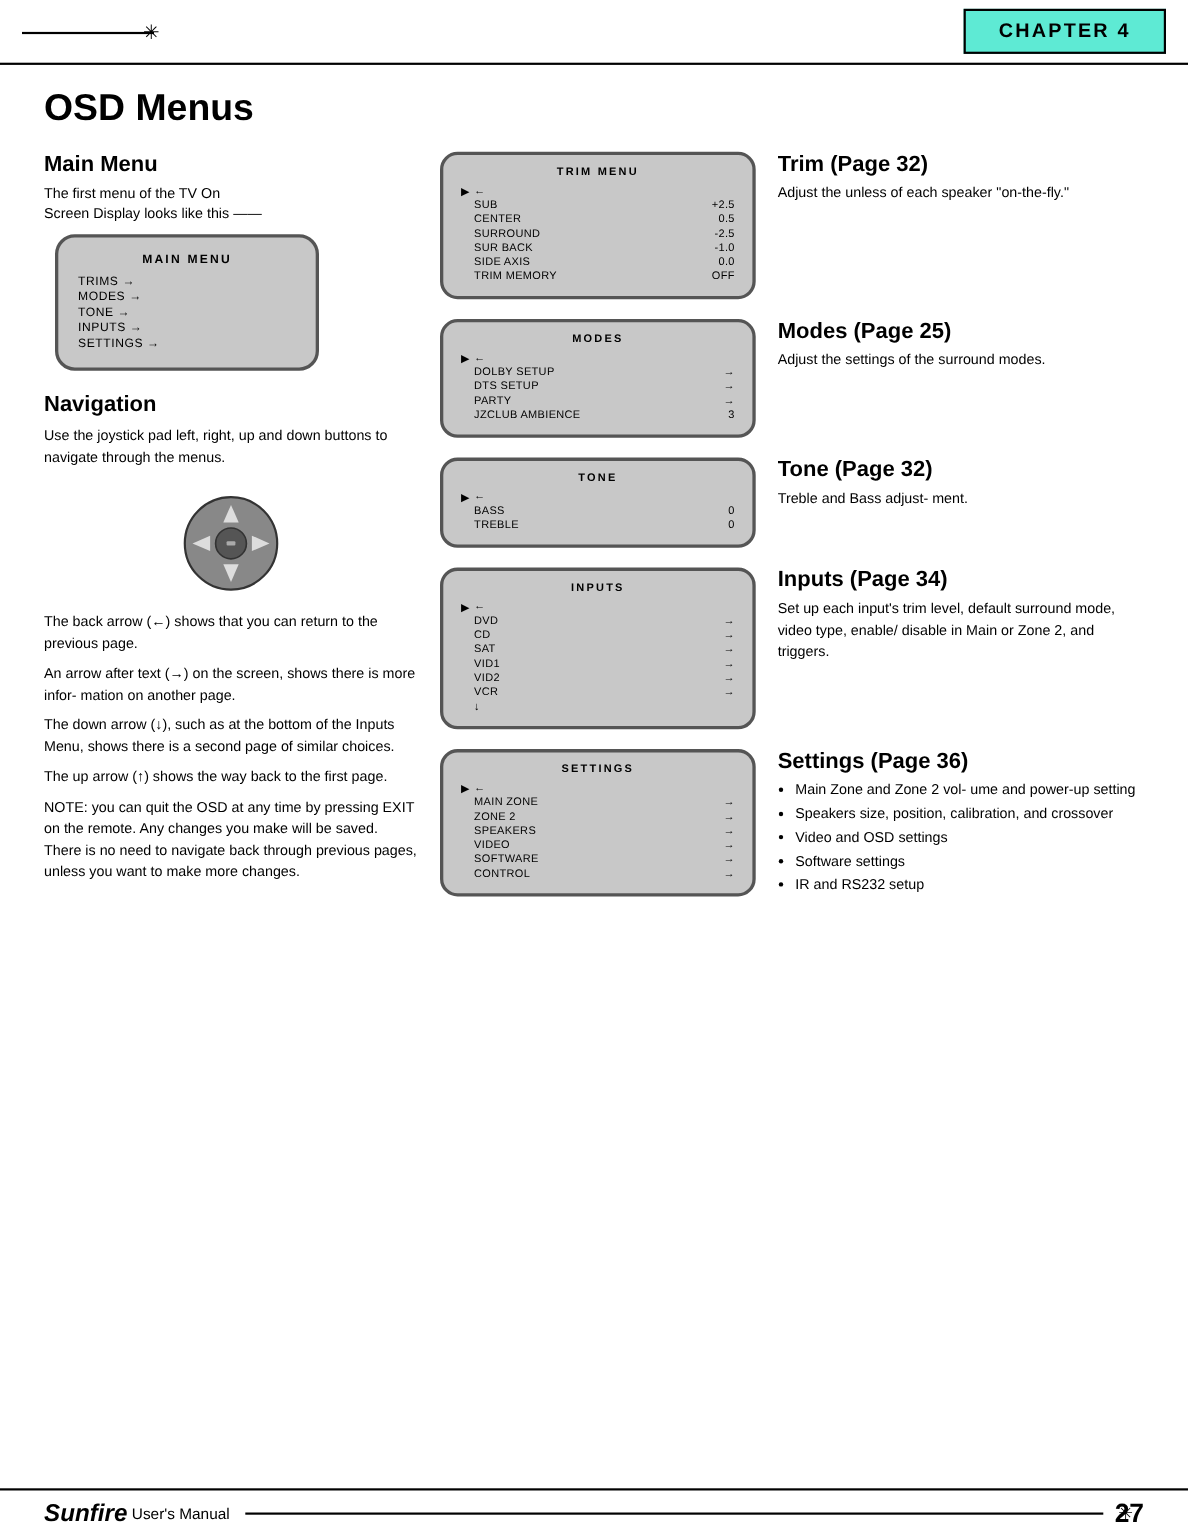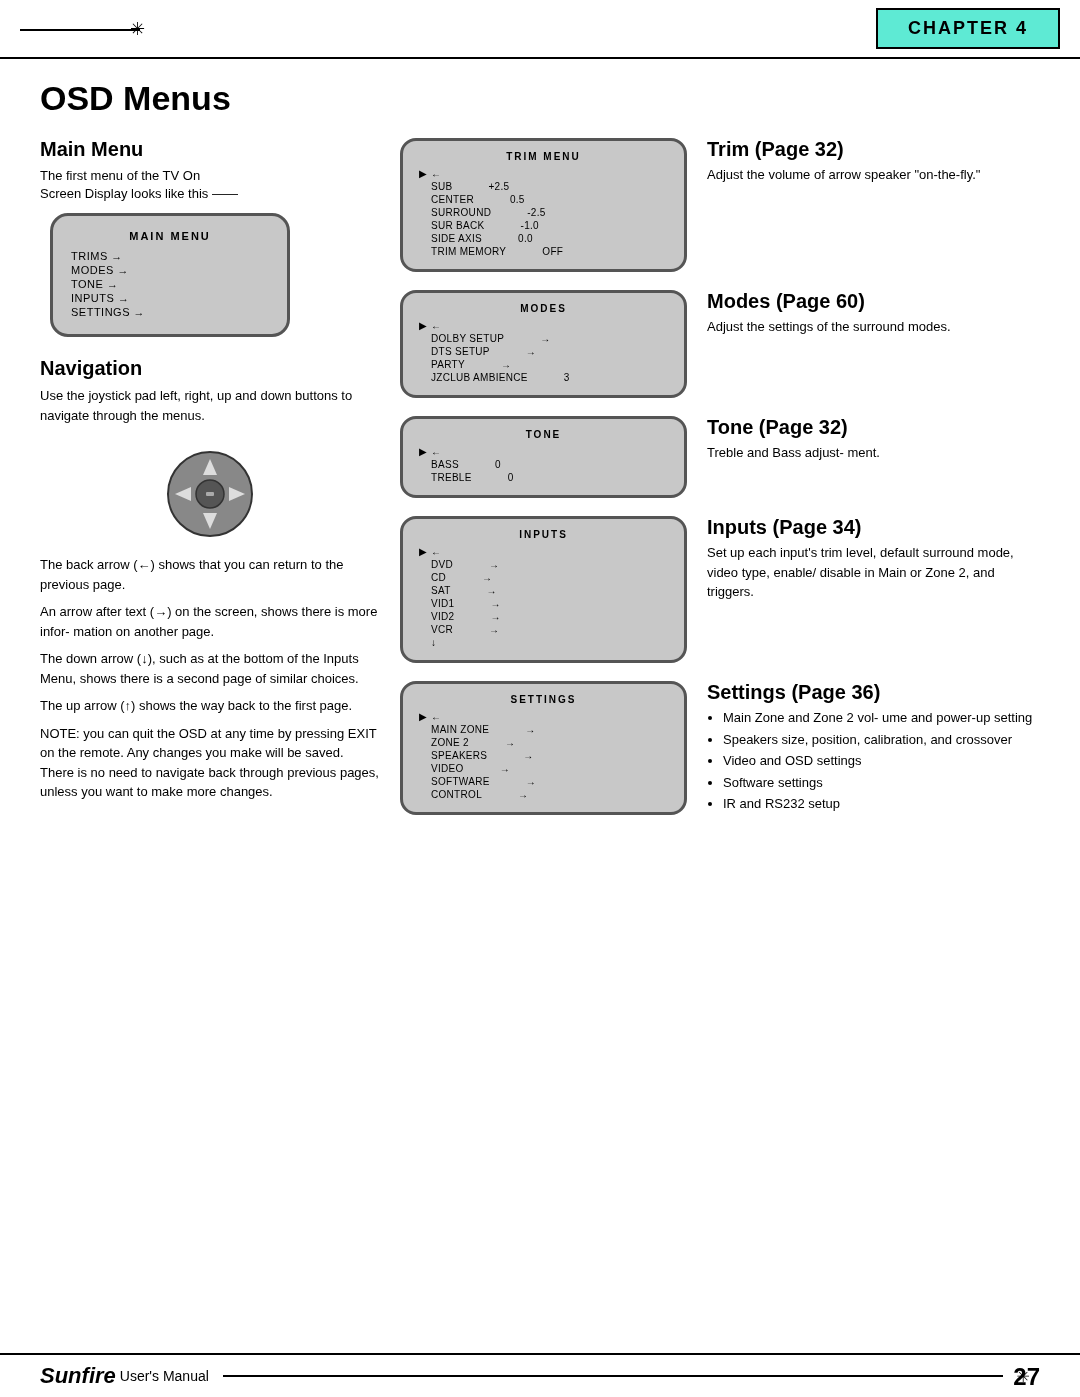--- a/index.html
+++ b/index.html
@@ -167,24 +167,24 @@
     }
     .menu-screen-title {
       font-size: 10px;
       font-weight: bold;
       text-align: center;
       letter-spacing: 2px;
       margin-bottom: 6px;
     }
     .menu-screen-item {
       display: flex;
+      justify-content: space-between;
       font-size: 10px;
       margin-bottom: 2px;
       letter-spacing: 0.3px;
-      gap: 36px;
     }
     .menu-screen-item .label { }
     .menu-screen-item .value { }
     .back-arrow-row {
       display: flex;
       align-items: center;
       font-size: 10px;
       margin-bottom: 2px;
     }
 
@@ -337,21 +337,21 @@
                 <div class="menu-screen-item">
                   <span class="label">TRIM MEMORY</span>
                   <span class="value">OFF</span>
                 </div>
               </div>
             </div>
           </div>
         </div>
         <div class="page-ref">
           <div class="page-ref-title">Trim (Page 32)</div>
-          <div class="page-ref-desc">Adjust the volume of arrow speaker "on-the-fly."</div>
+          <div class="page-ref-desc">Adjust the unless of each speaker "on-the-fly."</div>
         </div>
       </div>
 
       <div class="menu-row">
         <div class="menu-screen-wrap">
           <div class="menu-screen">
             <div class="menu-screen-title">MODES</div>
             <div style="display:flex; align-items:flex-start;">
               <div style="width:12px; font-size:10px;">▶</div>
               <div style="flex:1;">
@@ -370,21 +370,21 @@
                 </div>
                 <div class="menu-screen-item">
                   <span class="label">JZCLUB AMBIENCE</span>
                   <span class="value">3</span>
                 </div>
               </div>
             </div>
           </div>
         </div>
         <div class="page-ref">
-          <div class="page-ref-title">Modes (Page 60)</div>
+          <div class="page-ref-title">Modes (Page 25)</div>
           <div class="page-ref-desc">Adjust the settings of the surround modes.</div>
         </div>
       </div>
 
       <div class="menu-row">
         <div class="menu-screen-wrap">
           <div class="menu-screen">
             <div class="menu-screen-title">TONE</div>
             <div style="display:flex; align-items:flex-start;">
               <div style="width:12px; font-size:10px;">▶</div>

